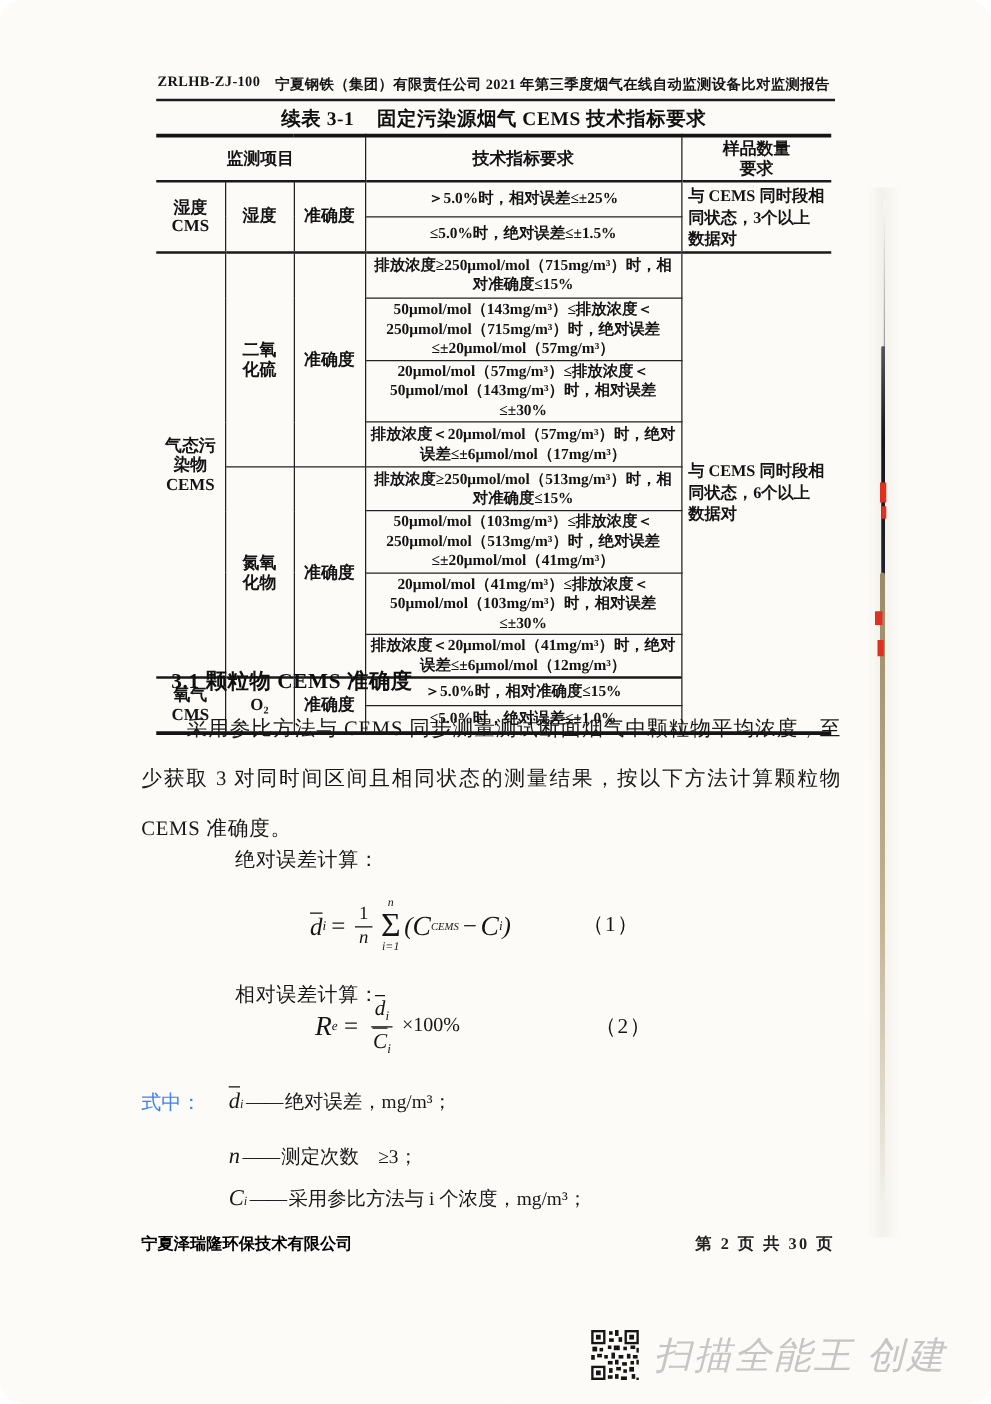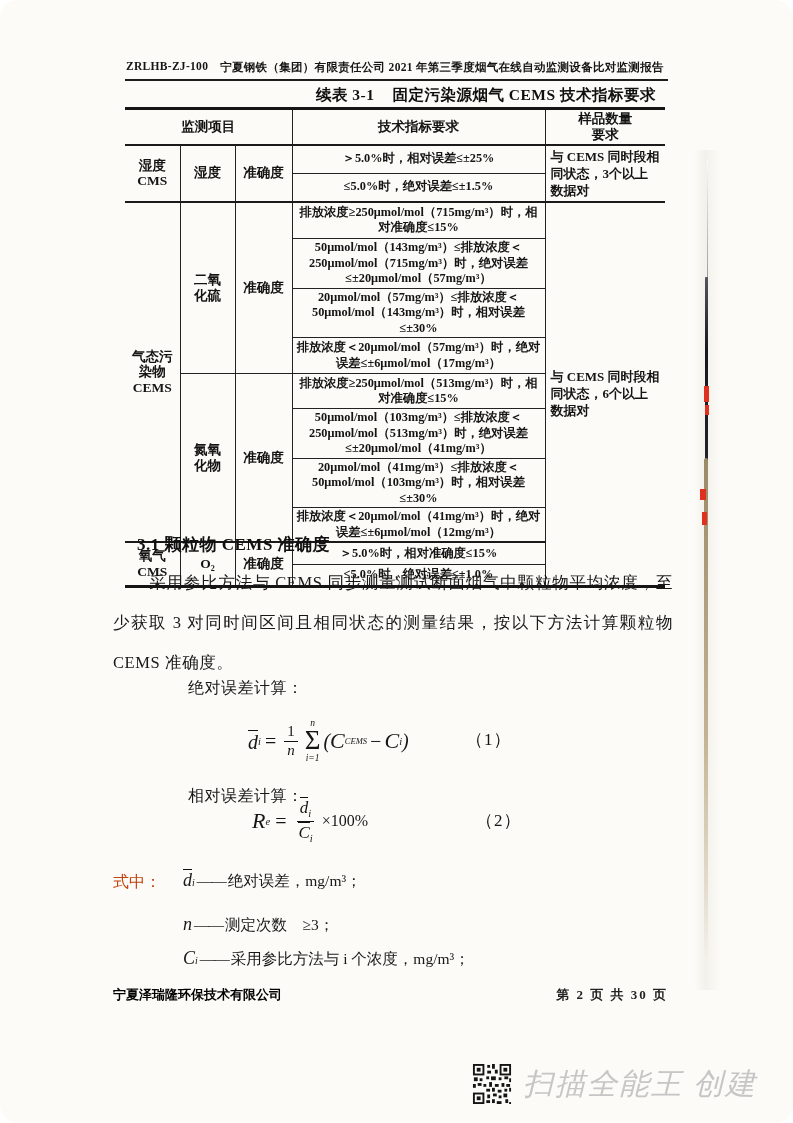--- a/index.html
+++ b/index.html
@@ -16,21 +16,21 @@
     position:absolute; left:126px; top:60px; width:542px;
     font-size:11.5px; font-weight:bold; letter-spacing:0.3px;
     display:flex; gap:12px; white-space:nowrap; color:#151515;
   }
   .header-rule {
     position:absolute; left:125px; top:79px; width:543px; height:0;
     border-top:2px solid #1d1d1d;
   }
   .table-caption {
     position:absolute; left:125px; top:85px; width:540px;
-    text-align:right; font-size:15.5px; font-weight:bold; color:#101010;
+    text-align:center; font-size:15.5px; font-weight:bold; color:#101010;
     letter-spacing:0.5px;
   }
   .table-caption span { margin:0 9px; }
   
   table.cems {
     position:absolute; left:125px; top:107px;
     width:540px; border-collapse:collapse; table-layout:fixed;
     border-top:3px solid #151515; border-bottom:3px solid #151515;
     font-size:12.4px; font-weight:bold; color:#141414;
   }
@@ -73,21 +73,21 @@
   .frac .fden { padding:0 3px; }
   .bigfrac { font-size:17px; }
   .sigma { display:inline-flex; flex-direction:column; align-items:center; line-height:1; margin:0 3px; }
   .sigma .lim { font-size:9.5px; }
   .sigma .sym { font-size:27px; font-style:normal; line-height:0.95; }
   .upright { font-style:normal; }
   .ftag { position:absolute; font-style:normal; font-size:17px; letter-spacing:1px; }
   .f1 .ftag { left:218px; top:12px; }
   .f2 .ftag { left:224px; top:16px; }
   
-  .where-intro { position:absolute; left:113px; top:872px; font-size:16px; color:#c2410c; }
+  .where-intro { position:absolute; left:113px; top:872px; font-size:16px; color:#3b82f6; }
   .def-row { position:absolute; left:183px; display:flex; align-items:baseline; font-size:15.5px; color:#181818; }
   .def-row .dsym { font-style:italic; font-size:18px; }
   .def-row sub { font-size:10px; font-style:italic; }
   .def-row .ddash { margin:0 2px; letter-spacing:-1px; }
   .def-1 { top:869px; } .def-2 { top:914px; } .def-3 { top:948px; }
   
   .footer-company { position:absolute; left:113px; top:986px; font-size:13px; font-weight:bold; color:#000000; }
   .footer-page { position:absolute; left:465px; top:986px; width:203px; text-align:right; font-size:13px; font-weight:bold; color:#222; letter-spacing:2px; }
   
   .watermark { position:absolute; left:472px; top:1063px; display:flex; align-items:center; gap:11px;font-style:italic; }

